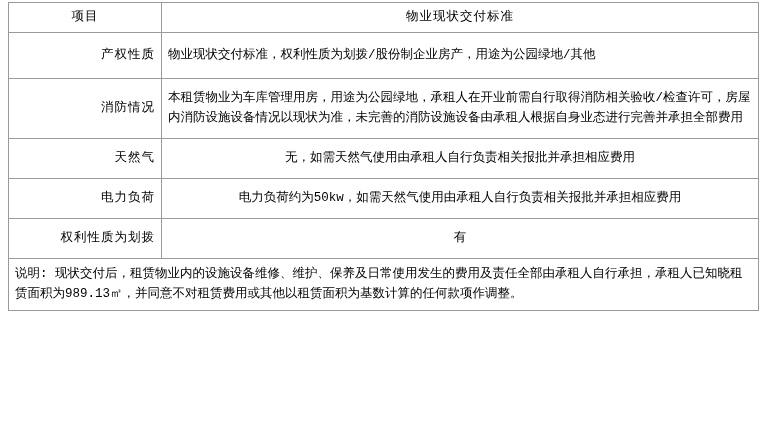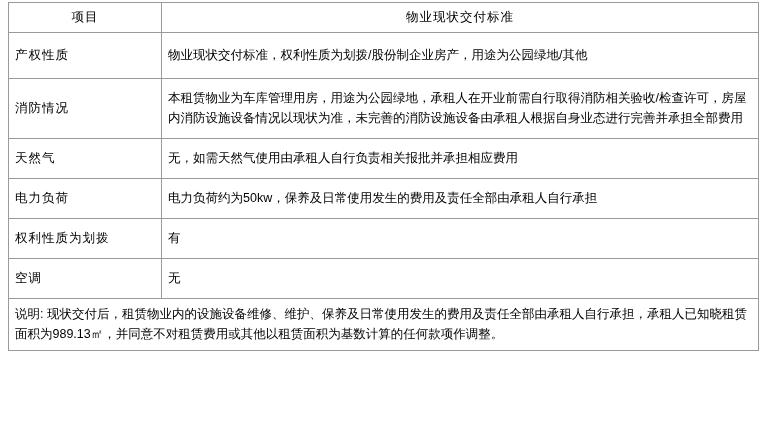--- a/index.html
+++ b/index.html
@@ -24,31 +24,33 @@
     border-collapse: collapse;
     width: 751px;
     table-layout: fixed;
   }
   table.spec td {
     border: 1px solid #9a9a9a;
     font-size: 12.5px;
     line-height: 1.55;
     vertical-align: middle;
     padding: 4px 6px;
+    font-family: Liberation Mono, monospace;
   }
   td.label {
     width: 140px;
-    text-align: left;
+    text-align: right;
     letter-spacing: 1px;
   }
   td.value {
     text-align: left;
     padding-left: 10px;
   }
   td.value.center {
+    text-align: center;
     padding-left: 6px;
   }
   tr.header td {
     text-align: center;
     letter-spacing: 1px;
   }
   tr.header td.value {
     padding-left: 6px;
   }
   td.note {
@@ -80,28 +82,24 @@
       <tr class="row-h4">
         <td class="label">消防情况</td>
         <td class="value">本租赁物业为车库管理用房，用途为公园绿地，承租人在开业前需自行取得消防相关验收/检查许可，房屋内消防设施设备情况以现状为准，未完善的消防设施设备由承租人根据自身业态进行完善并承担全部费用</td>
       </tr>
       <tr class="row-h5">
         <td class="label">天然气</td>
         <td class="value center">无，如需天然气使用由承租人自行负责相关报批并承担相应费用</td>
       </tr>
       <tr class="row-h5">
         <td class="label">电力负荷</td>
-        <td class="value center">电力负荷约为50kw，保养及日常使用发生的费用及责任全部由承租人自行承担</td>
+        <td class="value center">电力负荷约为50kw，如需天然气使用由承租人自行负责相关报批并承担相应费用</td>
       </tr>
       <tr class="row-h5">
         <td class="label">权利性质为划拨</td>
         <td class="value center">有</td>
-      </tr>
-      <tr class="row-h5">
-        <td class="label">空调</td>
-        <td class="value center">无</td>
       </tr>
       <tr class="row-note">
         <td class="note" colspan="2">说明: 现状交付后，租赁物业内的设施设备维修、维护、保养及日常使用发生的费用及责任全部由承租人自行承担，承租人已知晓租赁面积为989.13㎡，并同意不对租赁费用或其他以租赁面积为基数计算的任何款项作调整。</td>
       </tr>
     </tbody>
   </table>
 </div>
 
 </body></html>

